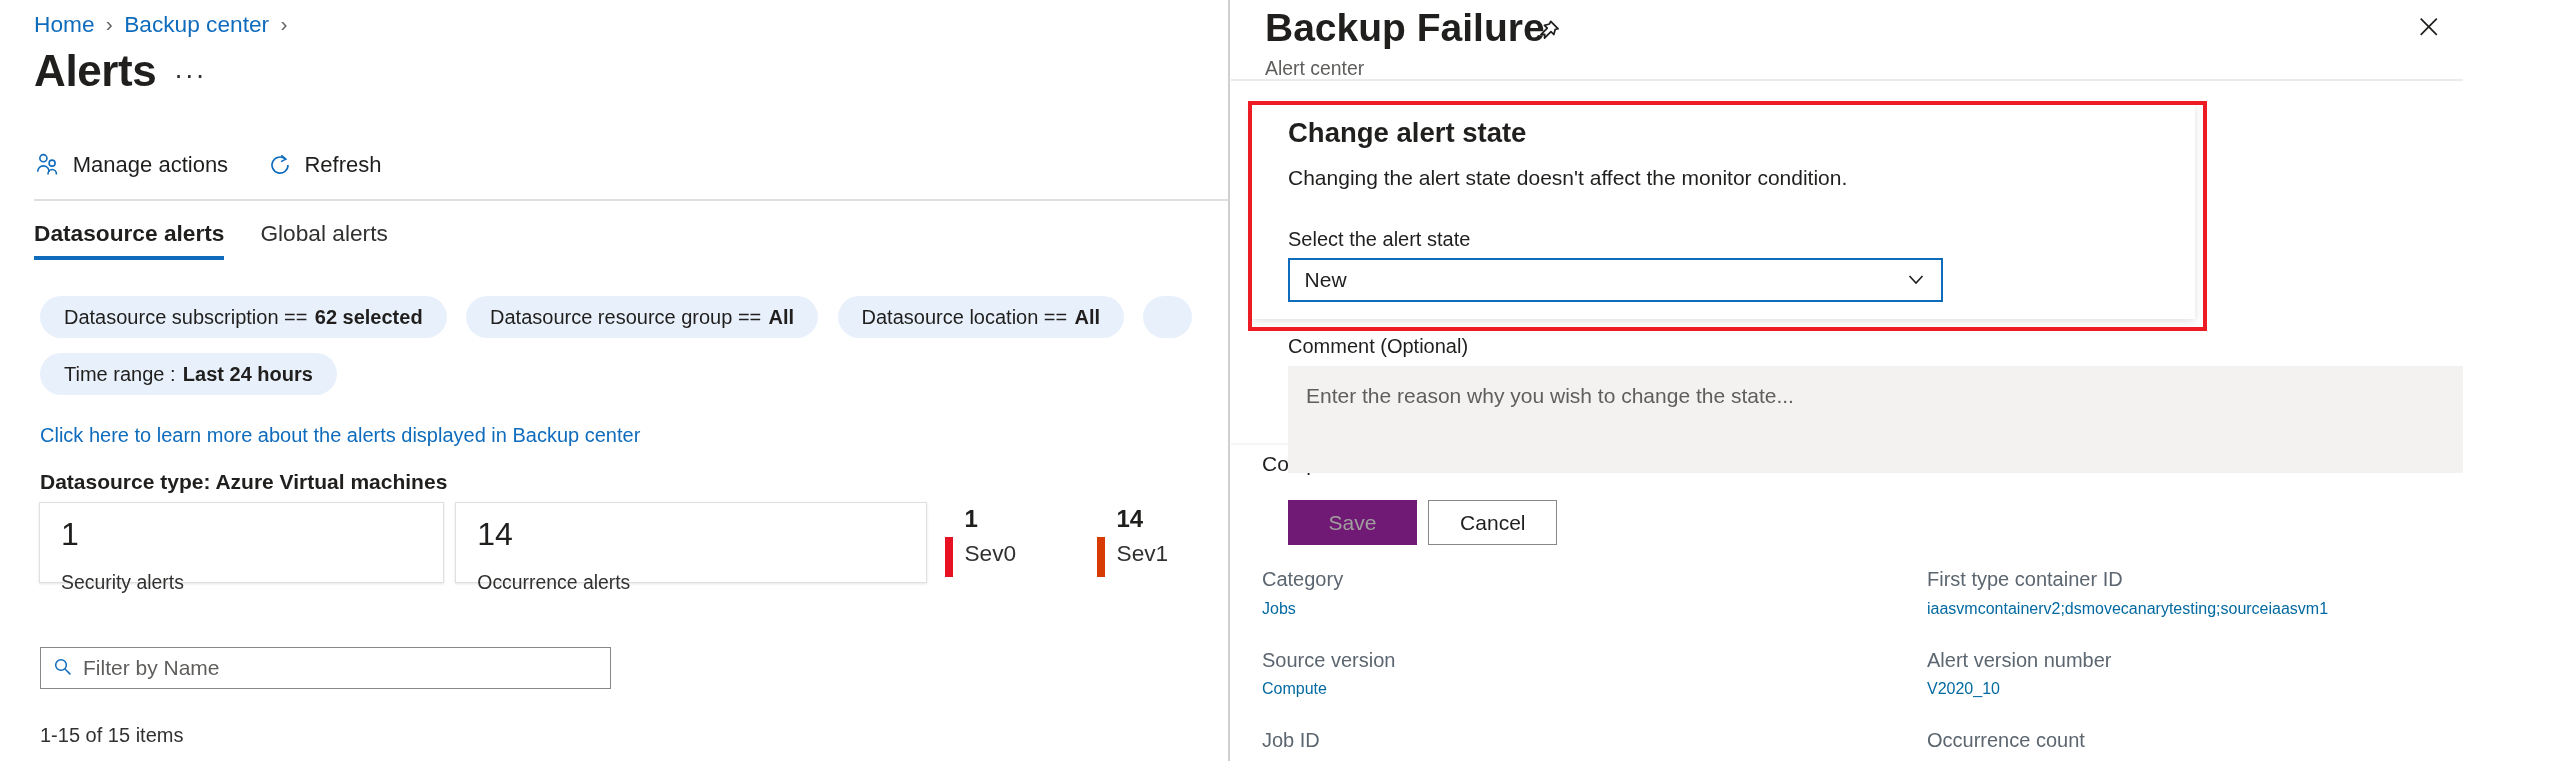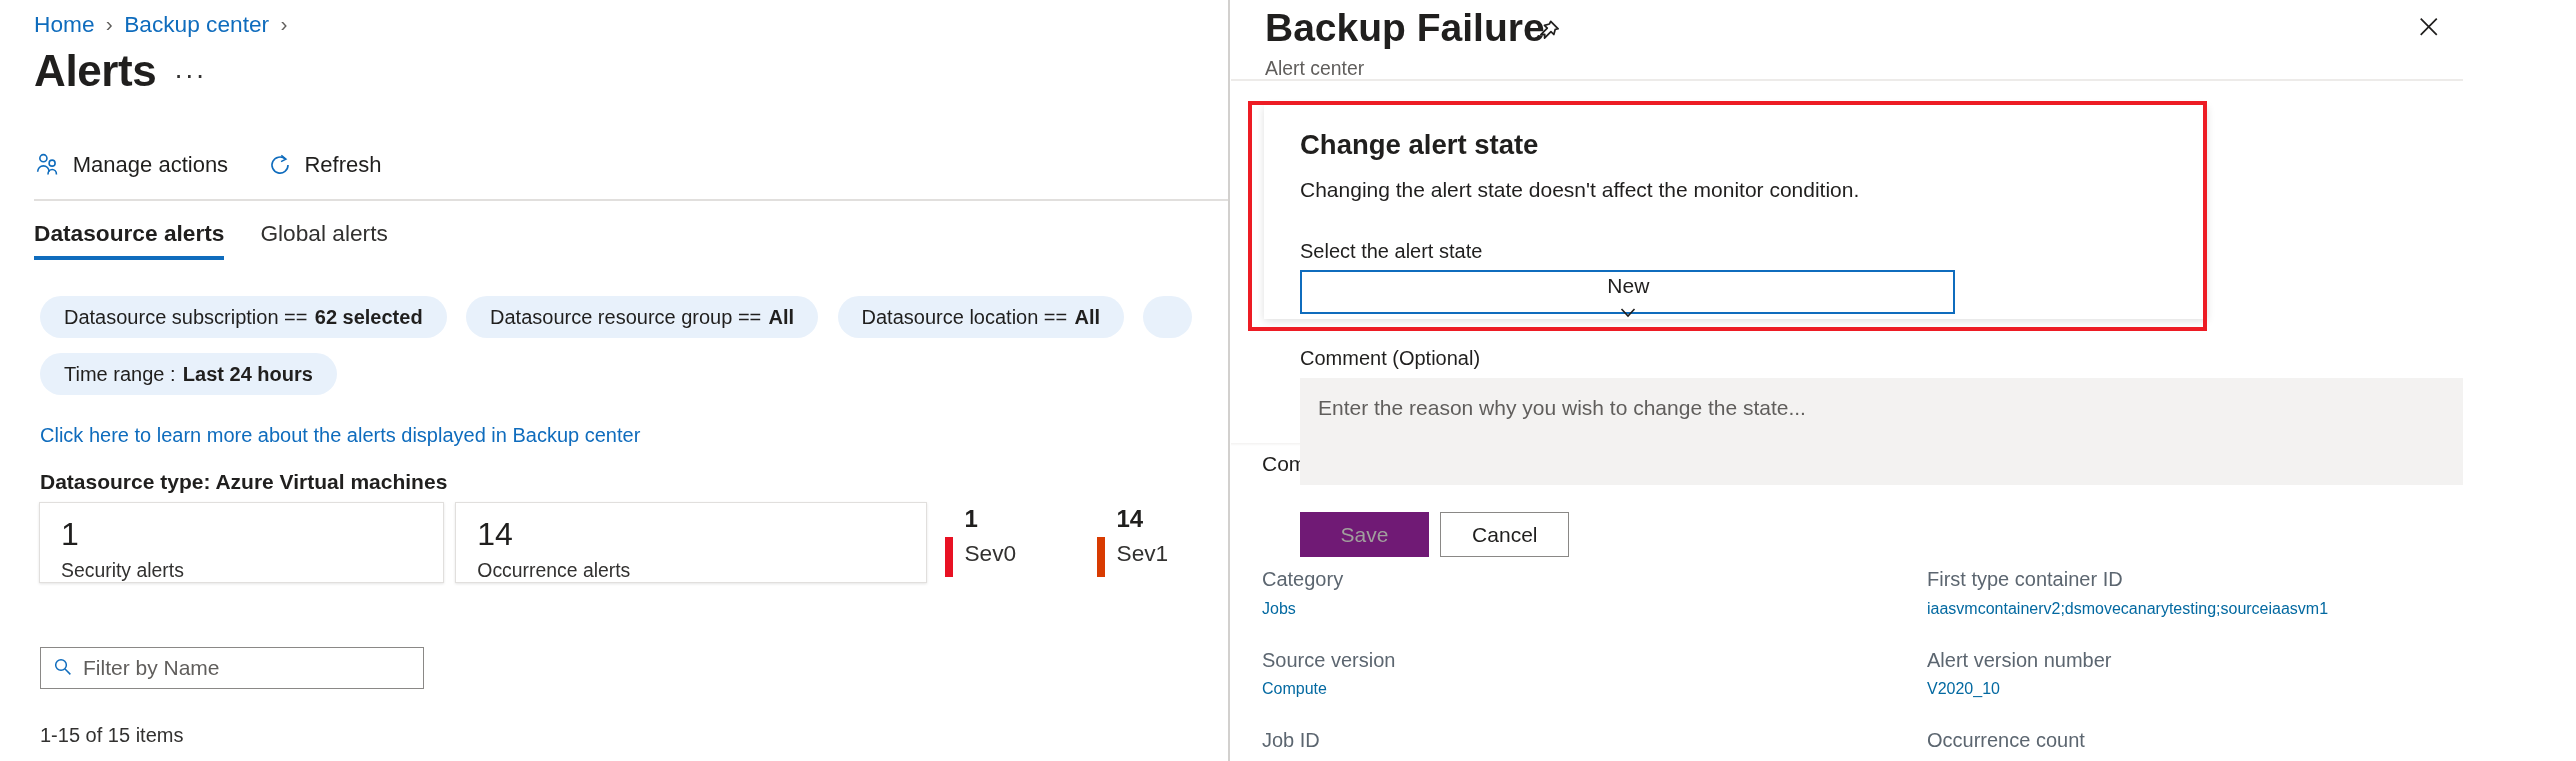--- a/index.html
+++ b/index.html
@@ -78,31 +78,31 @@
   }
 
   
   .cards{position:absolute;left:39px;top:502px;display:flex;gap:11.3px;align-items:flex-start;}
   .card{
     border:1.6px solid #e1dfdd;background:#fff;box-shadow:0 0.8px 2.4px rgba(0,0,0,0.10);
     width:405px;height:81px;padding:13px 21px 0 21px;box-sizing:border-box;cursor:pointer;
   }
   .card.wide{width:472px;}
   .card-num{font-size:32px;color:#201f1e;line-height:37px;font-weight:400;}
-  .card-cap{font-size:19.4px;color:#323130;line-height:24px;margin-top:5px;}
+  .card-cap{font-size:19.4px;color:#323130;line-height:24px;margin-top:17px;}
 
   .sevs{position:absolute;left:945px;top:503px;display:flex;gap:81px;}
   .sev{position:relative;padding-left:19.4px;}
   .sev-num{font-size:24px;font-weight:700;color:#201f1e;line-height:31px;}
   .sev-bar{position:absolute;left:0;top:34px;width:8px;height:40px;}
   .sev-lab{font-size:22.7px;color:#323130;line-height:32px;margin-top:3.2px;}
 
   
   .filter-box{
-    position:absolute;left:40px;top:647px;width:384px;height:42px;
+    position:absolute;left:40px;top:647px;width:571px;height:42px;
     border:1.6px solid #8a8886;background:#fff;display:flex;align-items:center;
     box-sizing:border-box;padding:0 11.3px;cursor:text;
   }
   .filter-ph{font-size:21px;color:#605e5c;margin-left:9.7px;line-height:27.5px;}
 
   .items-count{
     position:absolute;left:40px;top:722px;font-size:20px;color:#323130;line-height:27.5px;
   }
 
   .pane-divider{
@@ -140,31 +140,31 @@
   .dvalue{font-size:16px;color:#0369a1;line-height:29px;white-space:nowrap;}
 
   
   .redbox{
     position:absolute;left:17px;top:101px;width:951px;height:222px;
     border:4px solid #ed1c24;box-sizing:content-box;pointer-events:none;
   }
 
   
   .dialog{
-    position:absolute;left:33px;top:105px;width:943px;height:214px;
+    position:absolute;left:21px;top:105px;width:943px;height:214px;
     background:#ffffff;box-shadow:0 1.6px 8px rgba(0,0,0,0.13);box-sizing:border-box;
-    padding:21px 36px 0 36px;
+    padding:9px 36px 0 36px;
   }
   .dlg-title{font-size:27.5px;font-weight:600;color:#201f1e;line-height:37px;}
   .dlg-desc{font-size:21px;color:#201f1e;line-height:27.5px;margin-top:13px;}
   .dlg-flabel{font-size:20px;color:#201f1e;line-height:26px;margin-top:34px;}
   .dlg-select{
     margin-top:6.5px;width:655px;height:44px;border:2.4px solid #0f6cbd;background:#fff;
     box-sizing:border-box;display:flex;align-items:center;justify-content:space-between;
-    padding:0 13px 0 14.6px;cursor:pointer;flex-direction:column;
+    padding:0 13px 0 14.6px;cursor:pointer;
   }
   .dlg-select-val{font-size:21px;color:#201f1e;line-height:27.5px;}
   .dlg-clabel{font-size:20px;color:#201f1e;line-height:26px;margin-top:31px;}
   .dlg-textarea{
     margin-top:6.5px;width:1197px;height:107px;background:#f3f2f1;border:none;
     box-sizing:border-box;padding:16px 18px;cursor:text;
   }
   .dlg-ta-ph{font-size:21px;color:#605e5c;line-height:27.5px;}
   .dlg-btns{display:flex;gap:11.3px;margin-top:27.5px;}
   .btn{

